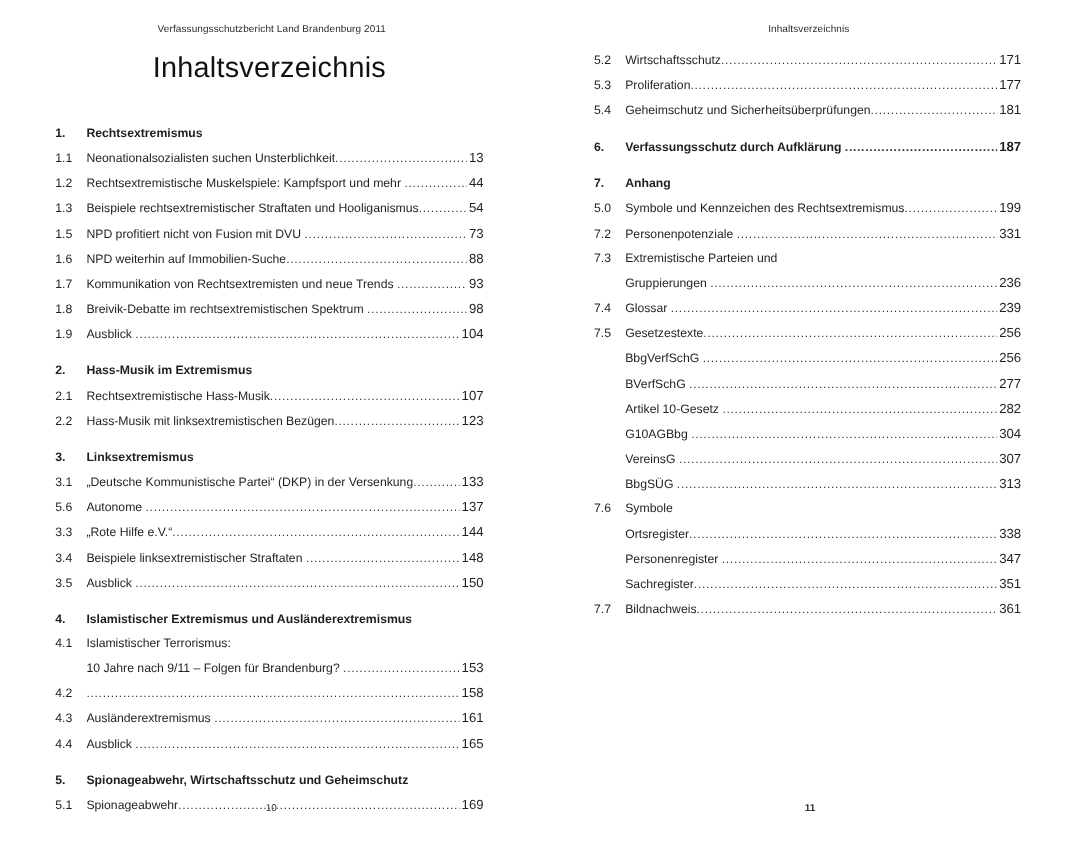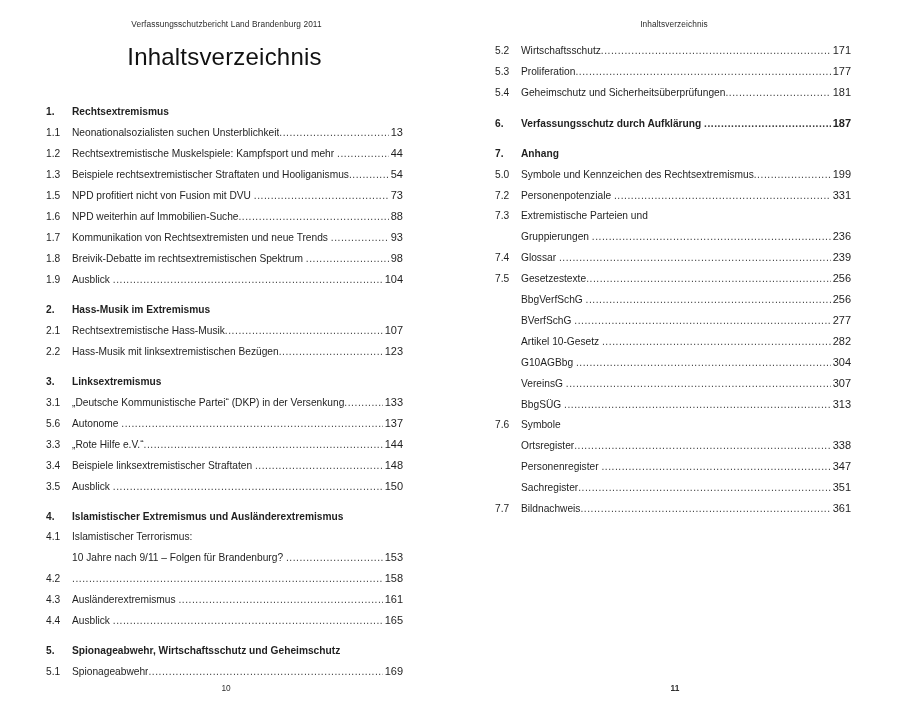--- a/index.html
+++ b/index.html
@@ -114,21 +114,21 @@
     font-size: 11px;
   }
 
   
   .cont .num { visibility: hidden; }
 
   
 
   .folio {
     position: absolute;
-    bottom: 19px;
+    bottom: 34px;
     left: 0;
     right: 0;
     text-align: center;
     font-size: 8.3px;
     color: #2f2f2f;
   }
   .page-left  .folio { margin-left: 2px; }
   .page-right .folio { margin-left: 0px; font-weight: bold; }
 </style>
 </head>

